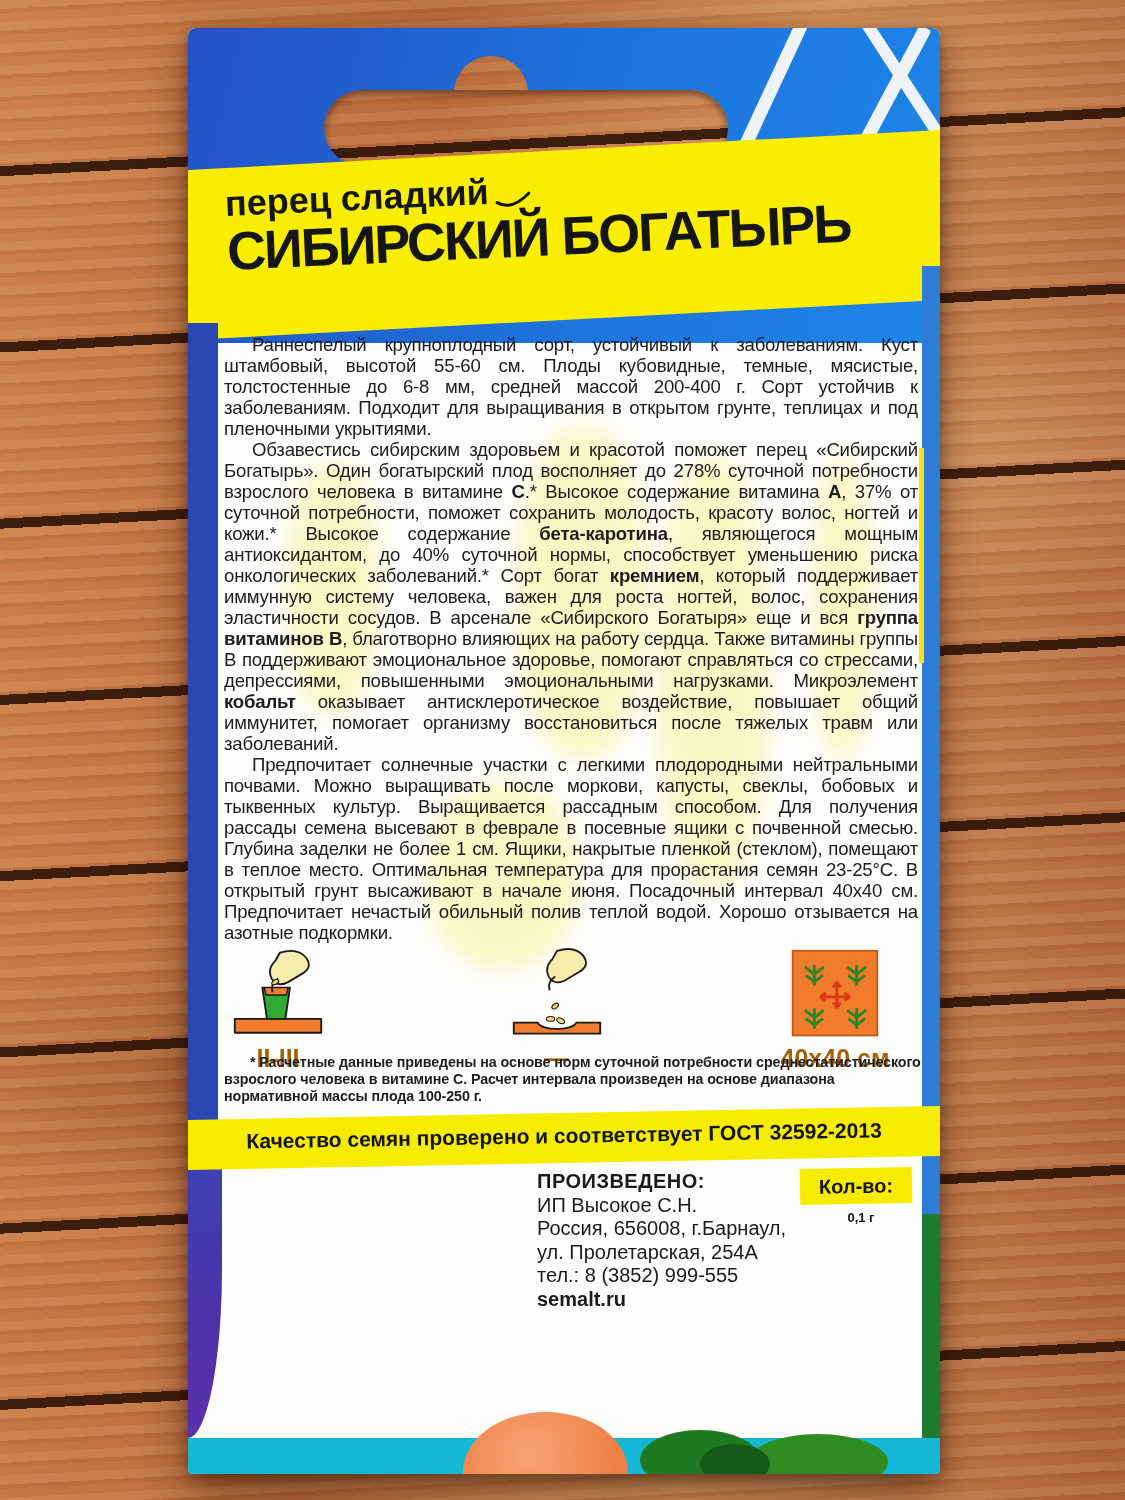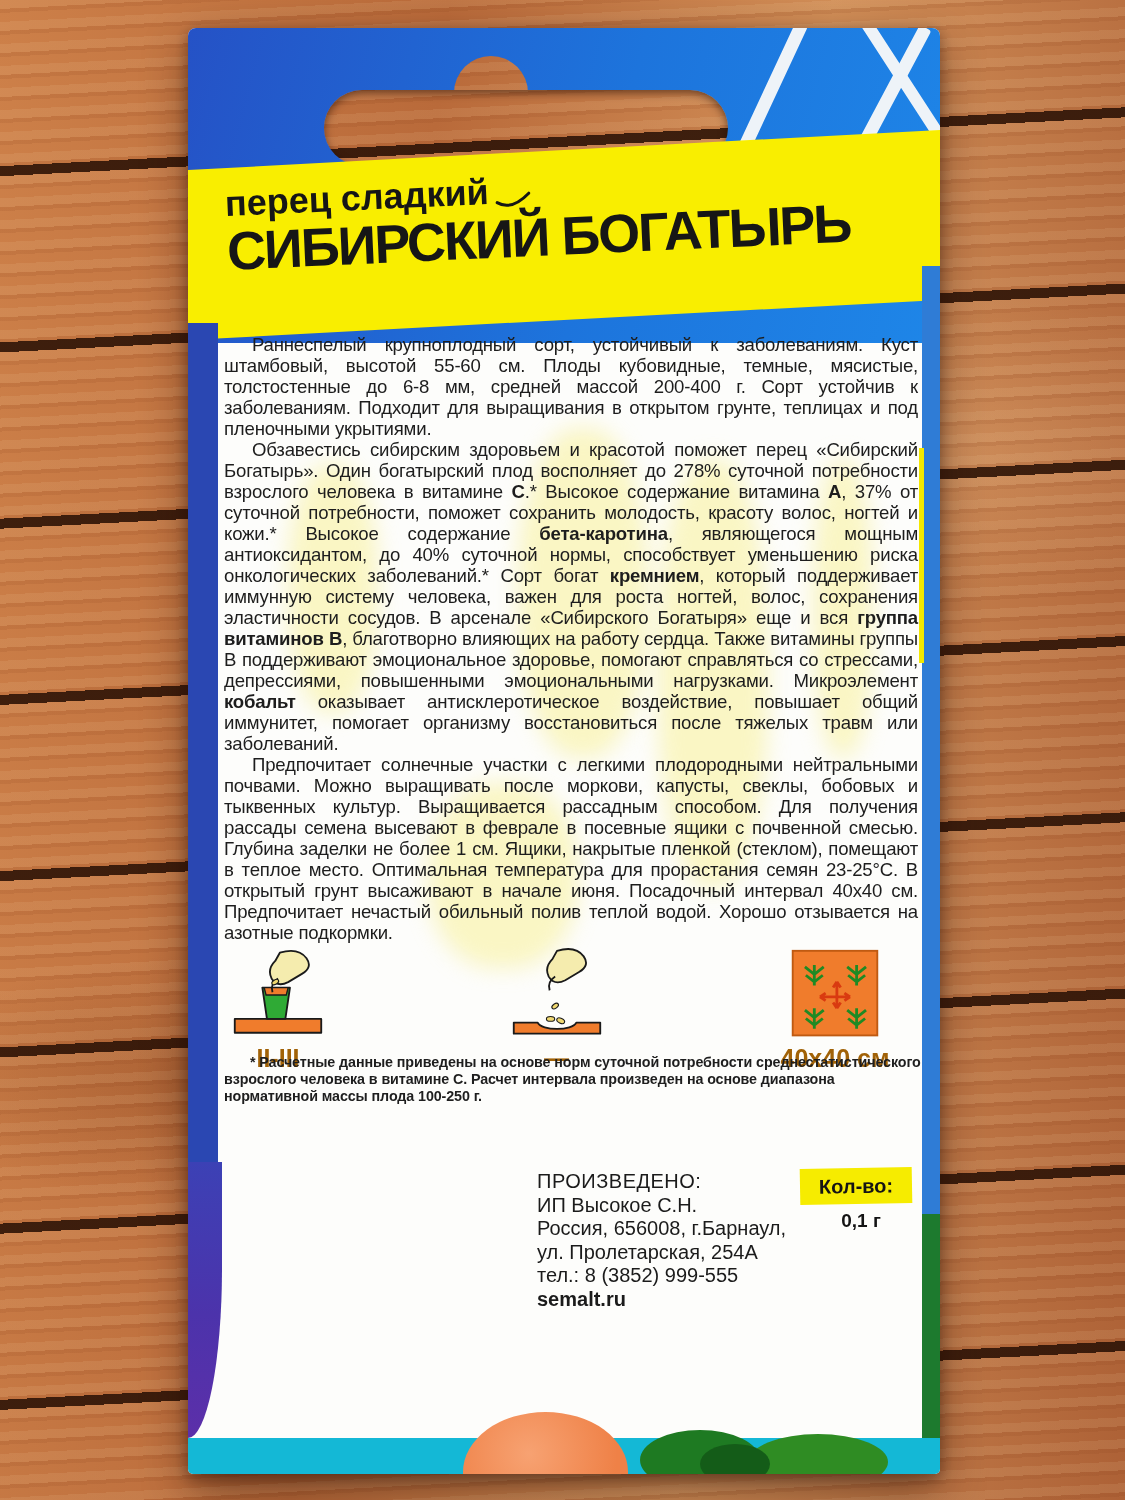--- a/index.html
+++ b/index.html
@@ -60,27 +60,27 @@
   .step{display:flex;flex-direction:column;align-items:center;width:100px;}
   .step-label{margin-top:2px;font-size:25px;font-weight:700;color:#a16207;white-space:nowrap;}
   .footnote{position:absolute;left:36px;top:1026px;width:700px;color:#1e1e1e;
     font-size:14.3px;line-height:17px;font-weight:700;text-indent:26px;letter-spacing:-0.1px;}
   .gost-band{position:absolute;left:0;top:1060px;width:752px;height:100px;background:#f6ec00;
     -webkit-clip-path:polygon(0 32px,752px 18px,752px 68px,0 82px);
     clip-path:polygon(0 32px,752px 18px,752px 68px,0 82px);}
   .gost-text{position:absolute;left:0;top:36px;width:100%;text-align:center;
     font-size:21px;font-weight:700;color:#141414;transform:rotate(-1deg);}
   .producer{position:absolute;left:349px;top:1142px;color:#1b1b1b;font-size:20px;line-height:23.5px;}
-  .producer-heading{font-weight:400;letter-spacing:.5px;}
+  .producer-heading{font-weight:700;letter-spacing:.5px;}
   .producer-website{font-weight:800;}
   .qty-box{position:absolute;left:612px;top:1140px;width:112px;height:36px;background:#f6ec00;
     display:flex;align-items:center;justify-content:center;transform:rotate(-1deg);}
   .qty-box span{font-size:20px;font-weight:800;color:#141414;}
   .qty-value{position:absolute;left:612px;top:1182px;width:122px;text-align:center;
-    font-size:19px;font-weight:800;color:#141414;}
+    font-size:13px;font-weight:800;color:#141414;}
   .bottom-strip{position:absolute;left:0;top:1410px;width:752px;height:36px;background:#14b8d6;}
   .pepper{position:absolute;left:275px;top:-26px;width:165px;height:120px;border-radius:50%;
     background:radial-gradient(circle at 40% 35%,#f7a272,#ef8147 70%);}
   .greens{position:absolute;border-radius:50%;}
   .g1{left:452px;top:-8px;width:120px;height:60px;background:#1e7a22;}
   .g2{left:560px;top:-4px;width:140px;height:56px;background:#2f8c23;}
   .g3{left:512px;top:6px;width:70px;height:40px;background:#145c18;}
   svg .ol{stroke:#1a1a1a;stroke-width:2;stroke-linejoin:round;}
 </style>
 </head>
@@ -169,20 +169,23 @@
         </g>
       </svg>
       <div class="step-label">40х40 см</div>
     </div>
 
 
   </div>
 
   <div class="footnote">* Расчетные данные приведены на основе норм суточной потребности среднестатистического взрослого человека в витамине С. Расчет интервала произведен на основе диапазона нормативной массы плода 100-250 г.</div>
 
+  <div class="gost-band">
+    <div class="gost-text">Качество семян проверено и соответствует ГОСТ 32592-2013</div>
+  </div>
 
   <div class="producer">
     <div class="producer-heading">ПРОИЗВЕДЕНО:</div>
     <div>ИП Высокое С.Н.</div>
     <div>Россия, 656008, г.Барнаул,</div>
     <div>ул. Пролетарская, 254А</div>
     <div>тел.: 8 (3852) 999-555</div>
     <div class="producer-website">semalt.ru</div>
   </div>
 

